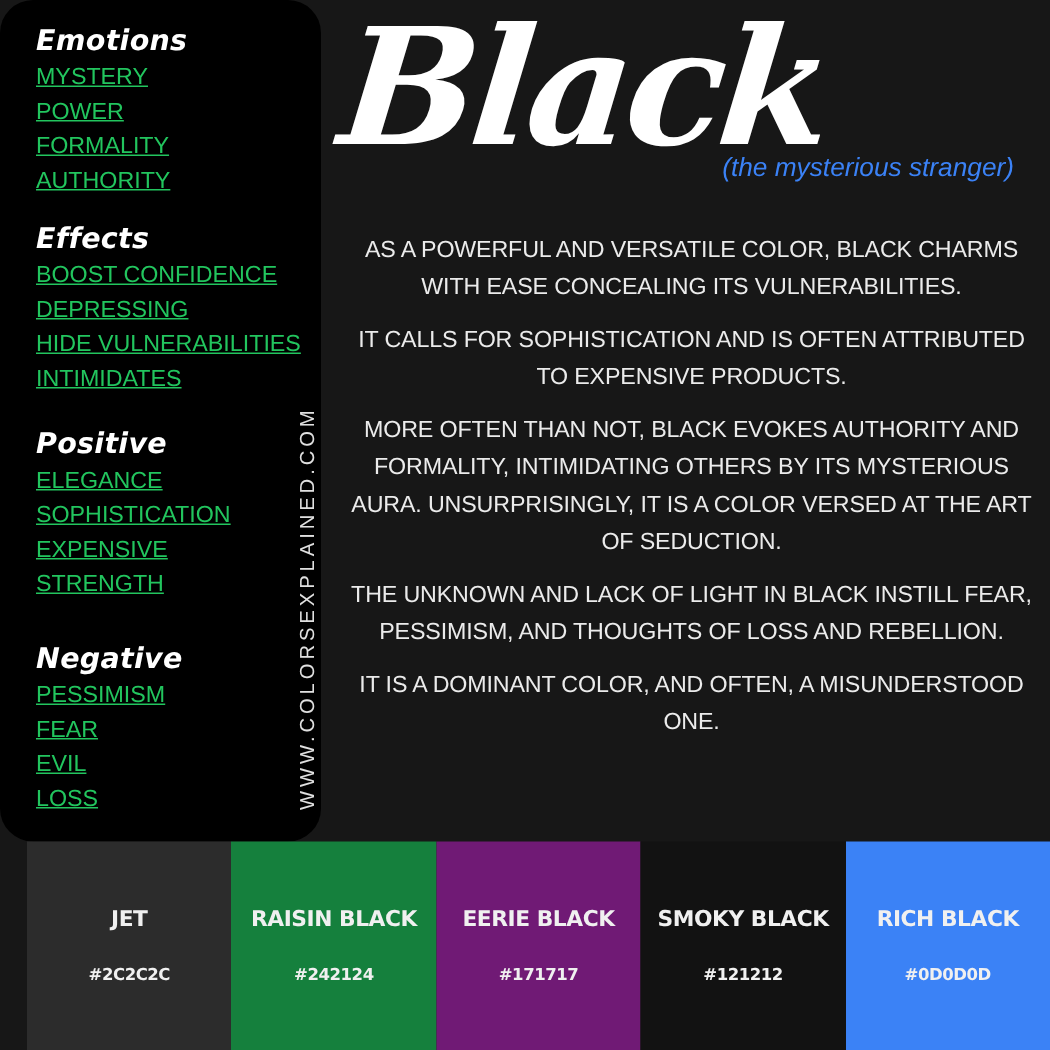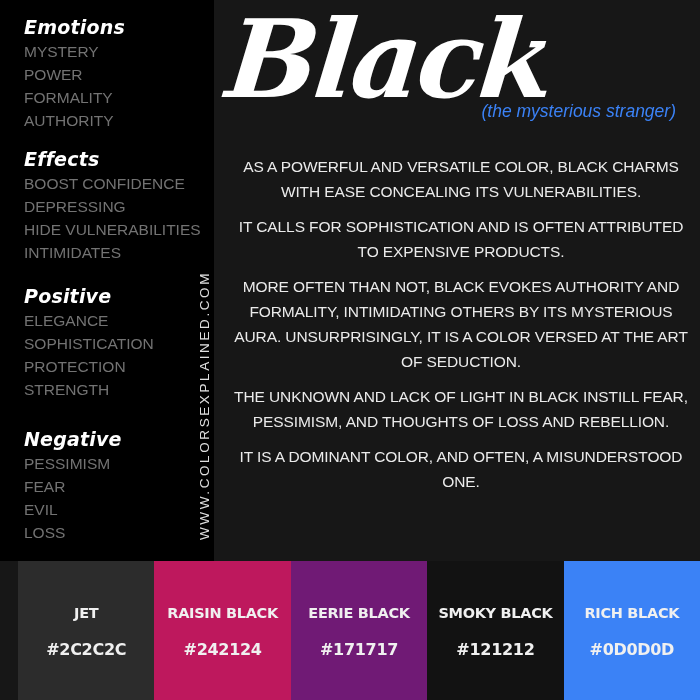--- a/index.html
+++ b/index.html
@@ -2,31 +2,32 @@
 <html><head>
   <meta charset="utf-8">
   <style>
     * { margin: 0; padding: 0; box-sizing: border-box; }
     html, body { width: 700px; height: 700px; overflow: hidden; background: #171717; }
     body { position: relative; font-family: "Liberation Sans", "DejaVu Sans", sans-serif; color: #f2f2f2; }
 
     .sidebar {
       position: absolute; left: 0; top: 0; width: 214px; height: 561px;
       background: #000000;
+      border-radius: 22px;
     }
     .section { position: absolute; left: 24px; }
     .section-title {
       font-family: "DejaVu Sans", sans-serif;
       font-weight: bold; font-style: italic;
       font-size: 19px; color: #ffffff; letter-spacing: 0.2px;
       line-height: 22px; height: 24px;
     }
     .section-item {
       font-family: "Liberation Sans", sans-serif;
-      font-size: 15.5px; line-height: 23px; color: #737373; white-space: nowrap;
+      font-size: 15.5px; line-height: 23px; color: #22c55e; white-space: nowrap; text-decoration: underline;
     }
     .vertical-url {
       position: absolute; left: 197px; top: 540px;
       transform-origin: left top; transform: rotate(-90deg);
       font-family: "Liberation Sans", sans-serif;
       font-size: 13.5px; letter-spacing: 2.6px; color: #e0e0e0; white-space: nowrap;
     }
 
     .main {
       position: absolute; left: 214px; top: 0; width: 486px; height: 561px;
@@ -60,21 +61,21 @@
       padding-top: 43px;
     }
     .swatch-name {
       font-family: "DejaVu Sans", sans-serif; font-weight: bold;
       font-size: 14.5px; color: #f0f0f0; line-height: 18px; white-space: nowrap;
       letter-spacing: -0.3px;
     }
     .swatch-hex {
       margin-top: 19px;
       font-family: "DejaVu Sans", sans-serif; font-weight: bold;
-      font-size: 16px; color: #f0f0f0; line-height: 18px;
+      font-size: 11px; color: #f0f0f0; line-height: 18px;
       letter-spacing: -0.3px;
     }
   </style>
 </head>
 <body>
 
 <div class="sidebar">
   <div class="section" style="top:16px">
     <div class="section-title">Emotions</div>
     <div class="section-item">MYSTERY</div>
@@ -86,21 +87,21 @@
     <div class="section-title">Effects</div>
     <div class="section-item">BOOST CONFIDENCE</div>
     <div class="section-item">DEPRESSING</div>
     <div class="section-item">HIDE VULNERABILITIES</div>
     <div class="section-item">INTIMIDATES</div>
   </div>
   <div class="section" style="top:285px">
     <div class="section-title">Positive</div>
     <div class="section-item">ELEGANCE</div>
     <div class="section-item">SOPHISTICATION</div>
-    <div class="section-item">PROTECTION</div>
+    <div class="section-item">EXPENSIVE</div>
     <div class="section-item">STRENGTH</div>
   </div>
   <div class="section" style="top:428px">
     <div class="section-title">Negative</div>
     <div class="section-item">PESSIMISM</div>
     <div class="section-item">FEAR</div>
     <div class="section-item">EVIL</div>
     <div class="section-item">LOSS</div>
   </div>
   <div class="vertical-url">WWW.COLORSEXPLAINED.COM</div>
@@ -116,21 +117,21 @@
     <p class="paragraph">THE UNKNOWN AND LACK OF LIGHT IN BLACK INSTILL FEAR, PESSIMISM, AND THOUGHTS OF LOSS AND REBELLION.</p>
     <p class="paragraph">IT IS A DOMINANT COLOR, AND OFTEN, A MISUNDERSTOOD ONE.</p>
   </div>
 </div>
 
 <div class="swatches">
   <div class="swatch" style="background:#2C2C2C">
     <div class="swatch-name">JET</div>
     <div class="swatch-hex">#2C2C2C</div>
   </div>
-  <div class="swatch" style="background:#be185d">
+  <div class="swatch" style="background:#15803d">
     <div class="swatch-name">RAISIN BLACK</div>
     <div class="swatch-hex">#242124</div>
   </div>
   <div class="swatch" style="background:#701a75">
     <div class="swatch-name">EERIE BLACK</div>
     <div class="swatch-hex">#171717</div>
   </div>
   <div class="swatch" style="background:#121212">
     <div class="swatch-name">SMOKY BLACK</div>
     <div class="swatch-hex">#121212</div>

